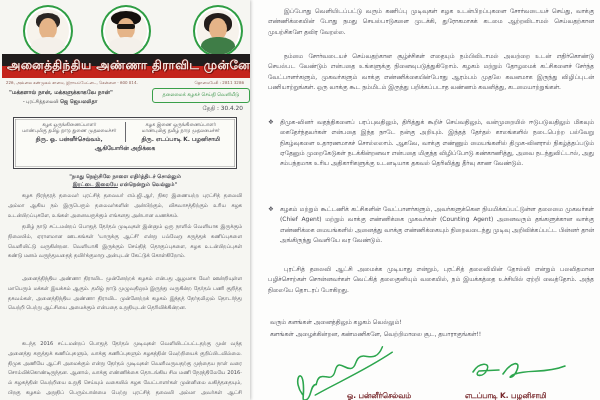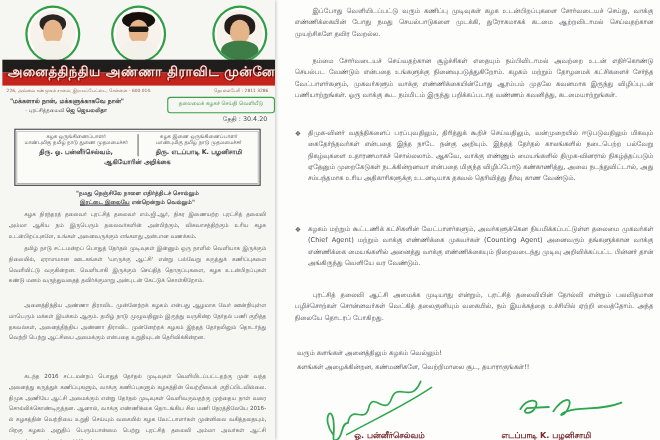--- a/index.html
+++ b/index.html
@@ -75,22 +75,22 @@
   .bullet .btxt{flex:1;font-size:6px;line-height:10.3px;text-align:justify;
                 color:#4a4a54;overflow:hidden;}
   #bl1{top:117px;} #bl1 .btxt{height:82px;}
   #bl2{top:204px;} #bl2 .btxt{height:62px;}
   .closing{position:absolute;left:10px;width:324px;font-size:6px;color:#4a4a54;white-space:nowrap;overflow:hidden;}
   #cl1{top:318px;} #cl2{top:330px;}
   .sig{position:absolute;}
   #sigL{left:28px;top:336px;transform:rotate(-16deg);}
   #sigR{left:205px;top:358px;}
   .sign-name{position:absolute;top:391px;font-weight:bold;font-size:7.4px;
-             color:#76262a;white-space:nowrap;}
-  #nameL{left:62px;} #nameR{left:196px;}
+             color:#76262a;white-space:nowrap;margin-left:25px;}
+  #nameL{left:62px;} #nameR{left:180px;}
 </style>
 </head>
 <body>
 
 <div id="canvas">
 
   <div class="page-left">
 
     <div class="portrait" style="left:23px">
       <div class="hair"></div>

